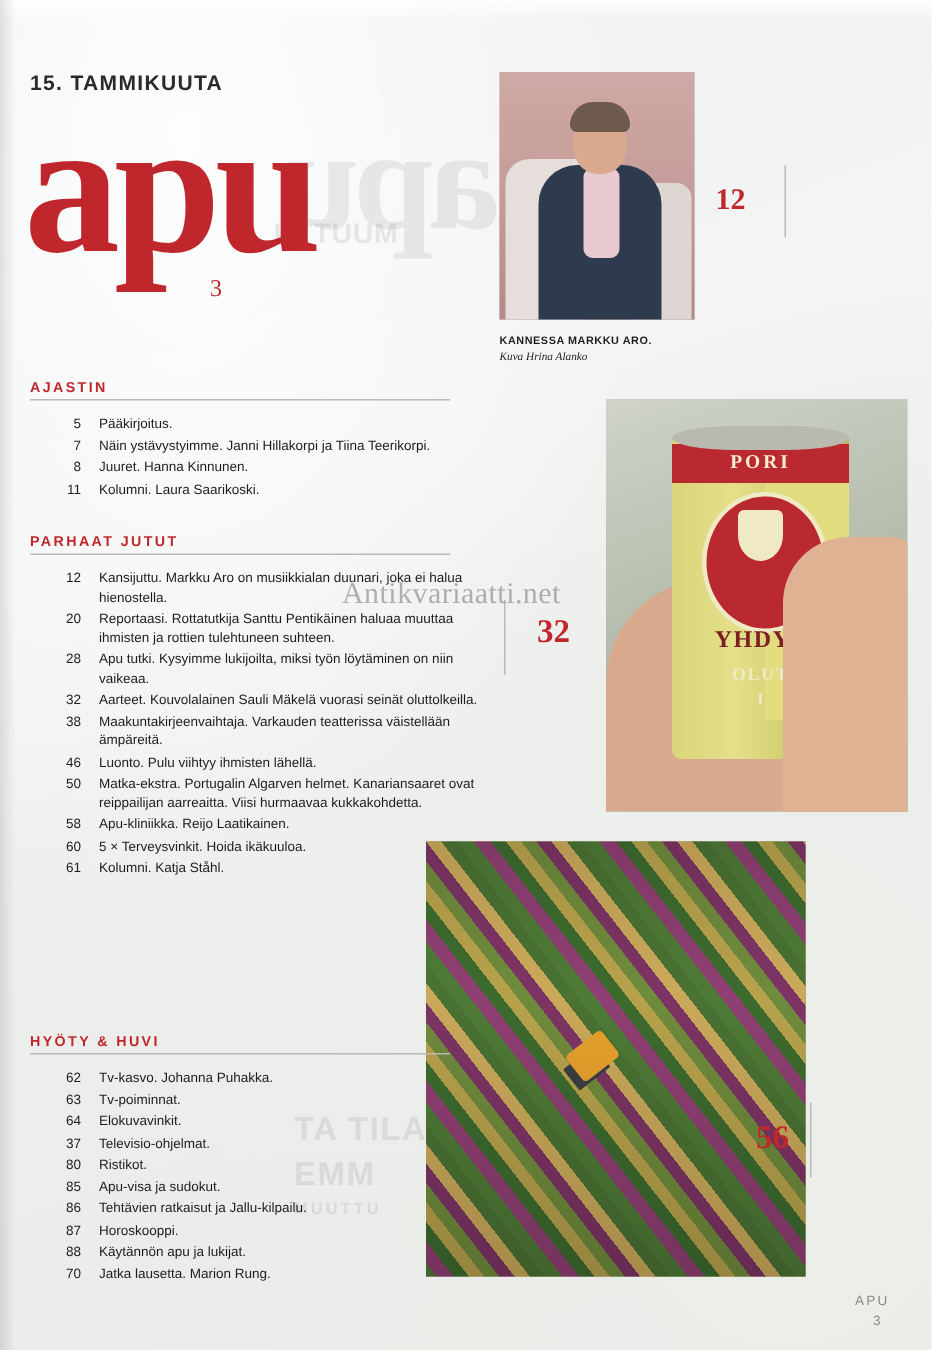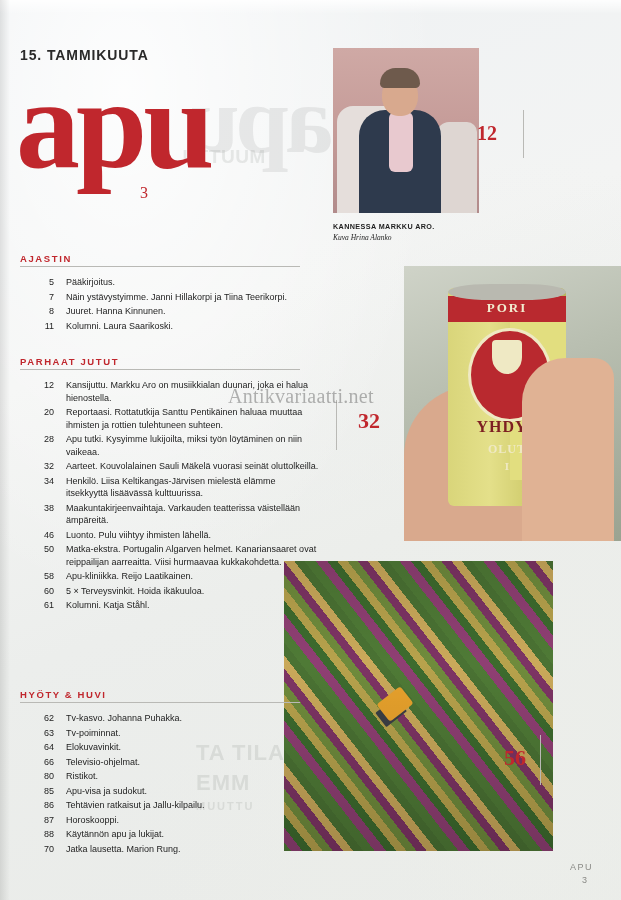--- a/index.html
+++ b/index.html
@@ -141,21 +141,20 @@
     font-size: 9px;
     color: #1d1d1d;
     line-height: 12.5px;
     flex: 1 1 auto;
   }
 
   
   .photo {
     position: absolute;
     overflow: hidden;
-    padding-left: 16px;
   }
   .cover-photo {
     left: 333px;
     top: 48px;
     width: 130px;
     height: 165px;
     background: linear-gradient(175deg, #caa7a4 0%, #c79a98 30%, #b98d8e 60%, #a87e80 100%);
   }
   .cover-photo .bg-wall {
     position: absolute;
@@ -543,24 +542,20 @@
     </div>
     <div class="entry">
       <div class="entry-num">28</div>
       <div class="entry-text">Apu tutki. Kysyimme lukijoilta, miksi työn löytäminen on niin vaikeaa.</div>
     </div>
     <div class="entry">
       <div class="entry-num">32</div>
       <div class="entry-text">Aarteet. Kouvolalainen Sauli Mäkelä vuorasi seinät oluttolkeilla.</div>
     </div>
     <div class="entry">
-      <div class="entry-num">34</div>
-      <div class="entry-text">Henkilö. Liisa Keltikangas-Järvisen mielestä elämme itsekkyyttä lisäävässä kulttuurissa.</div>
-    </div>
-    <div class="entry">
       <div class="entry-num">38</div>
       <div class="entry-text">Maakuntakirjeenvaihtaja. Varkauden teatterissa väistellään ämpäreitä.</div>
     </div>
     <div class="entry">
       <div class="entry-num">46</div>
       <div class="entry-text">Luonto. Pulu viihtyy ihmisten lähellä.</div>
     </div>
     <div class="entry">
       <div class="entry-num">50</div>
       <div class="entry-text">Matka-ekstra. Portugalin Algarven helmet. Kanariansaaret ovat reippailijan aarreaitta. Viisi hurmaavaa kukkakohdetta.</div>
@@ -588,21 +583,21 @@
     </div>
     <div class="entry">
       <div class="entry-num">63</div>
       <div class="entry-text">Tv-poiminnat.</div>
     </div>
     <div class="entry">
       <div class="entry-num">64</div>
       <div class="entry-text">Elokuvavinkit.</div>
     </div>
     <div class="entry">
-      <div class="entry-num">66</div>
+      <div class="entry-num">37</div>
       <div class="entry-text">Televisio-ohjelmat.</div>
     </div>
     <div class="entry">
       <div class="entry-num">80</div>
       <div class="entry-text">Ristikot.</div>
     </div>
     <div class="entry">
       <div class="entry-num">85</div>
       <div class="entry-text">Apu-visa ja sudokut.</div>
     </div>

